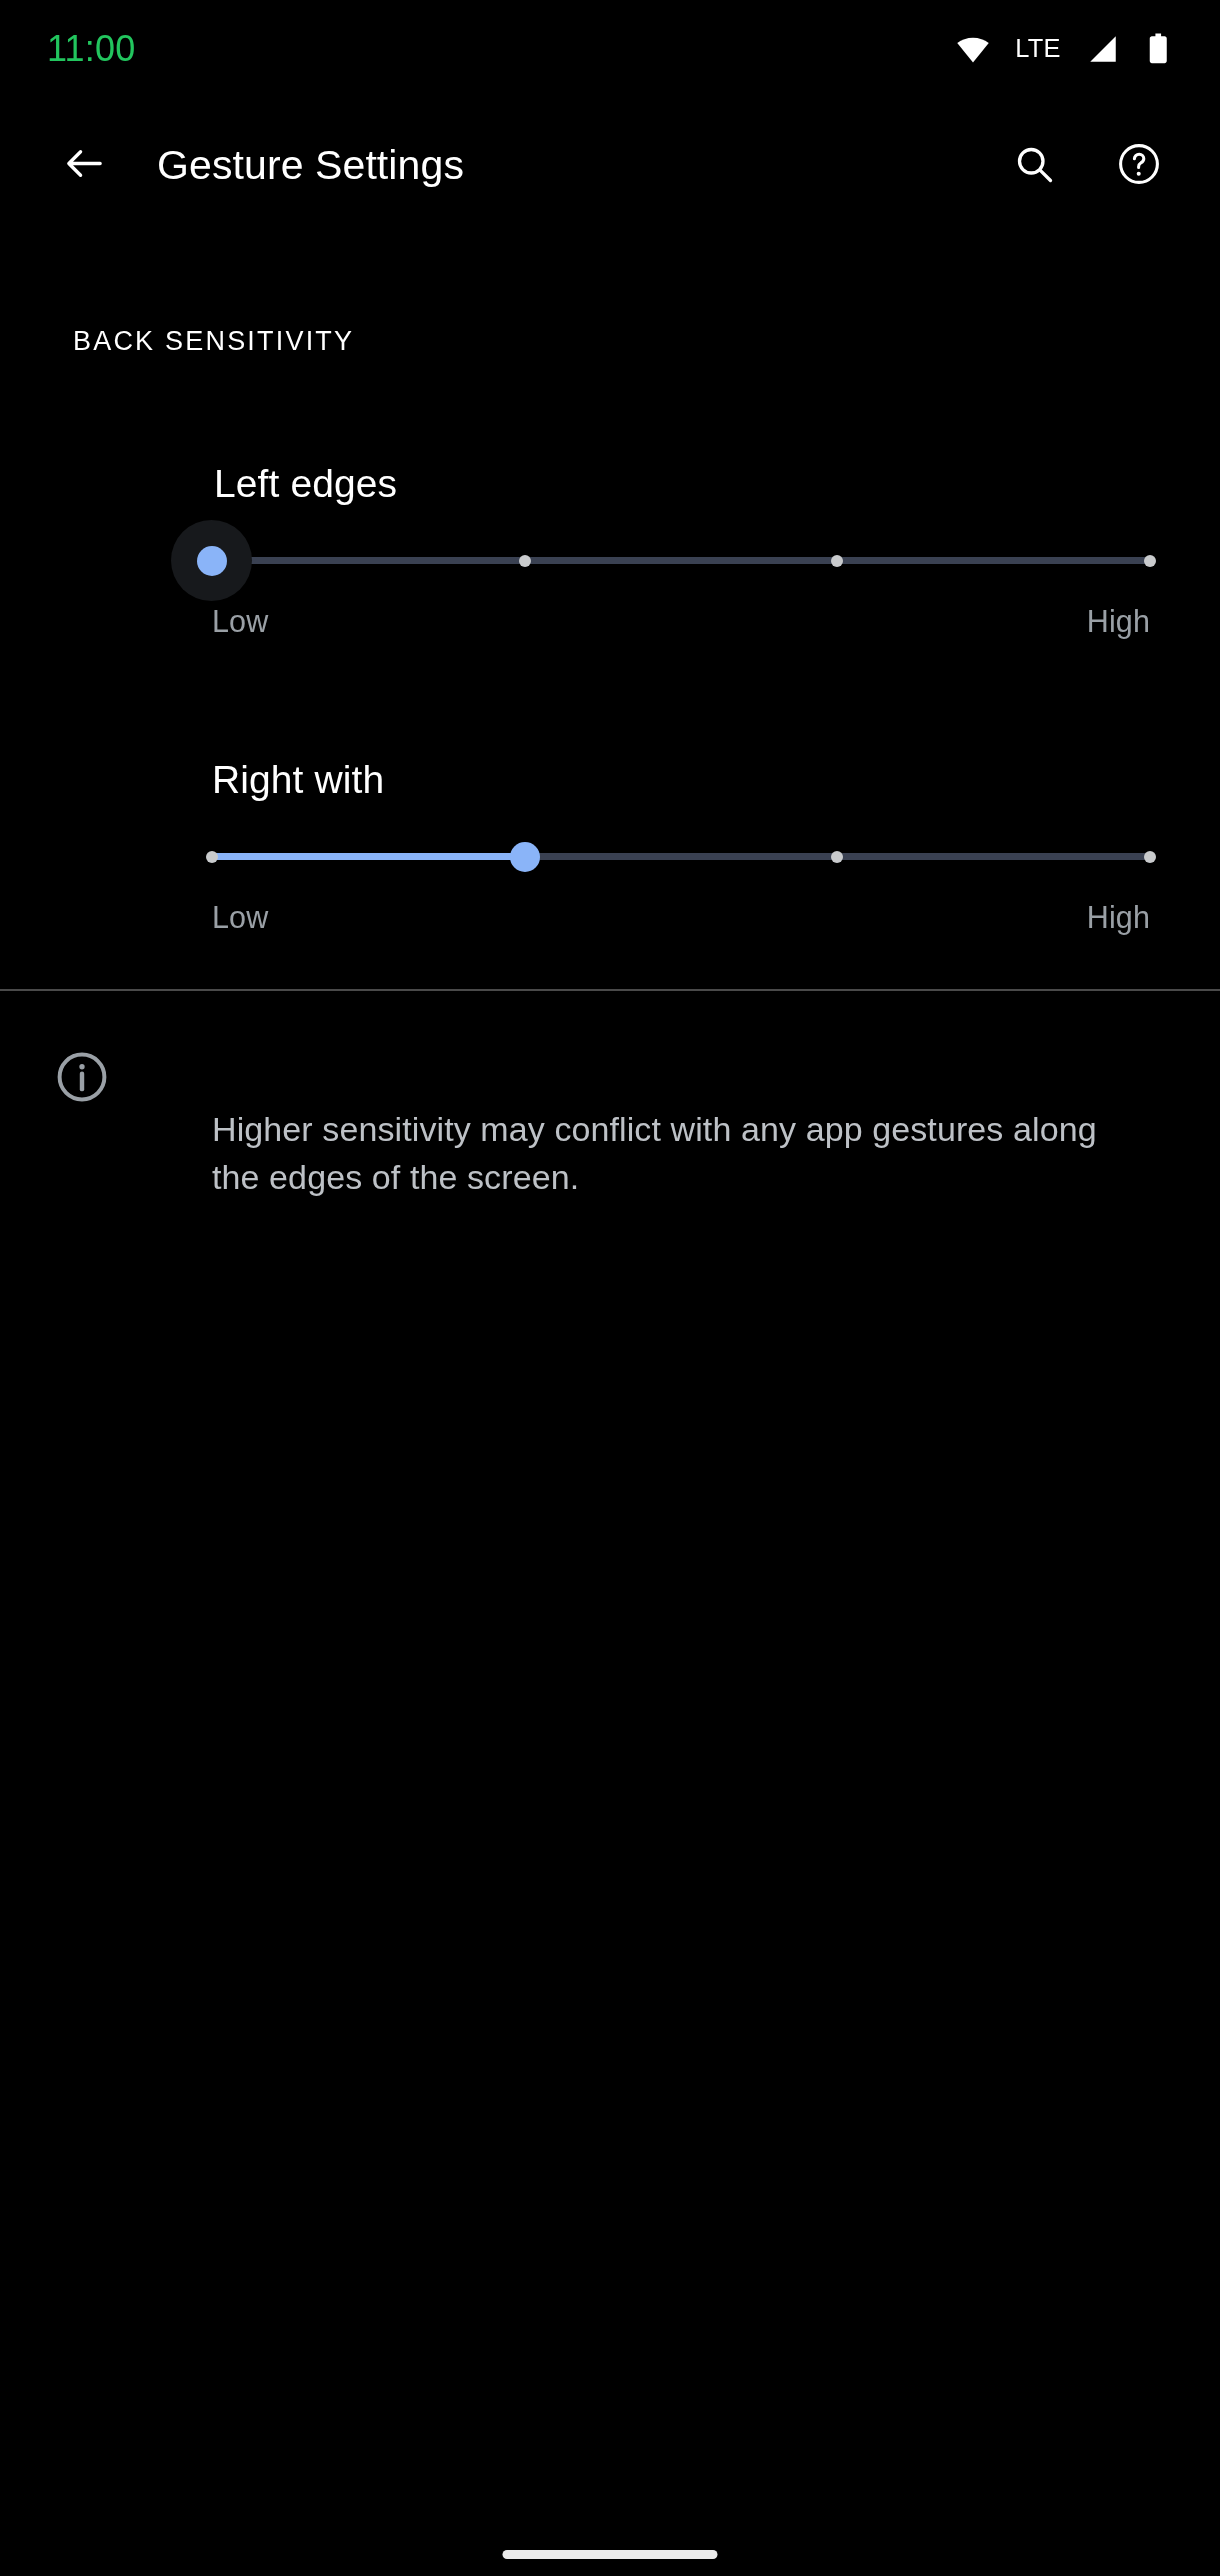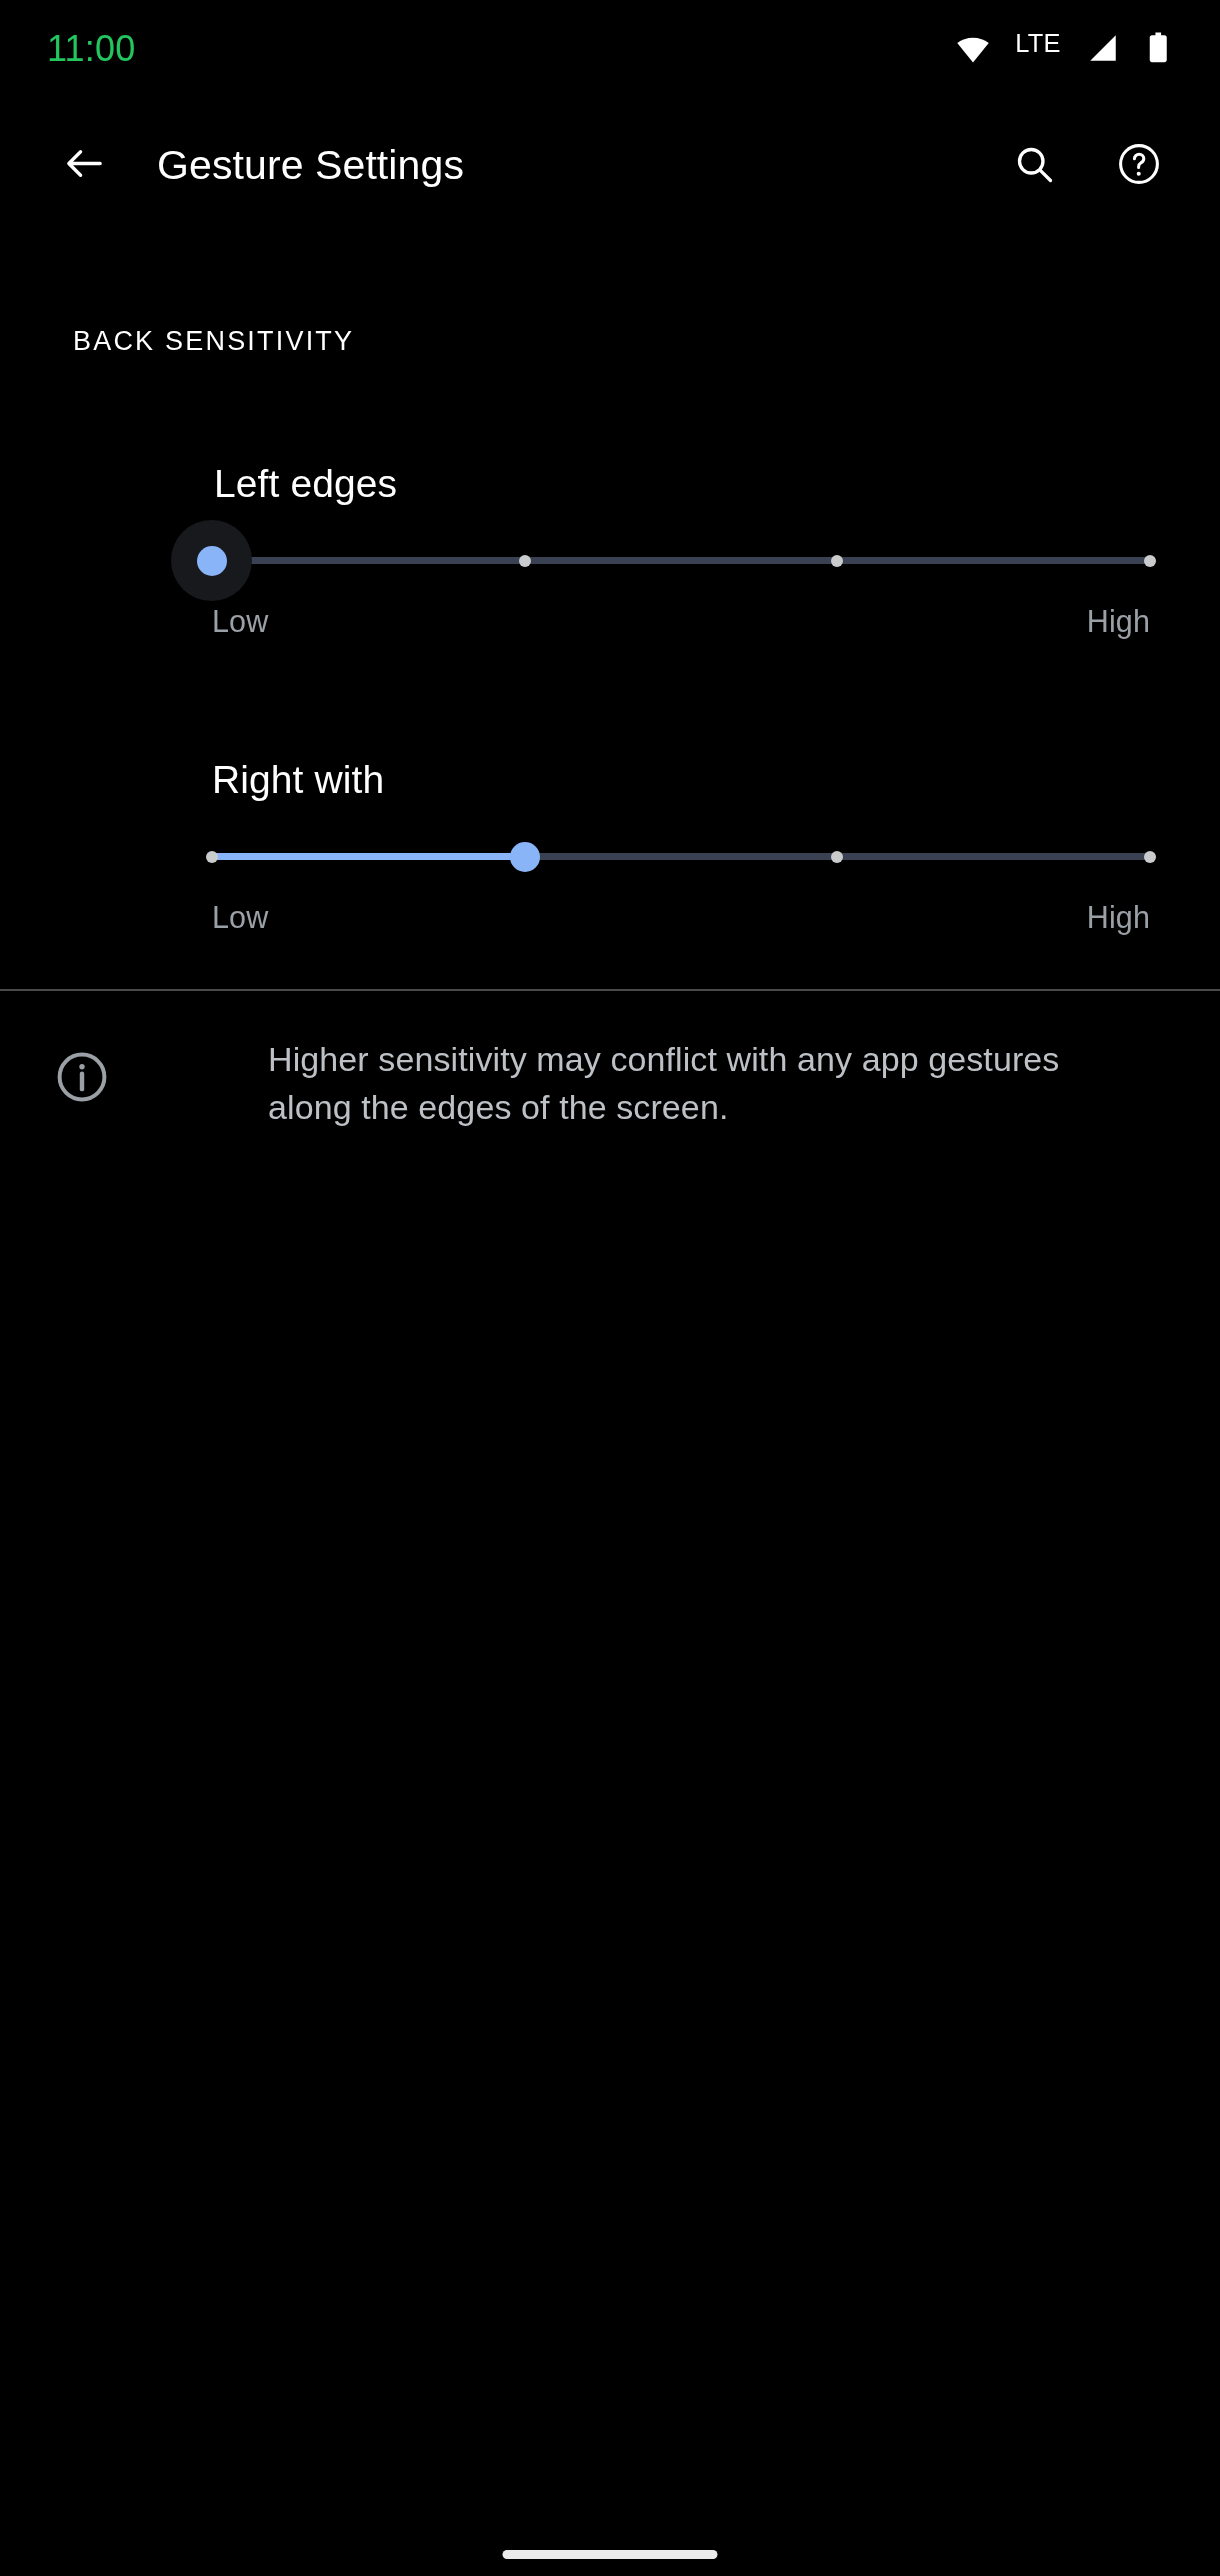--- a/index.html
+++ b/index.html
@@ -30,20 +30,21 @@
   }
   .status-clock {
     font-size: 36px;
     font-weight: 500;
     color: #22c55e;
     letter-spacing: 0.2px;
     line-height: 1;
   }
   .status-icons {
     display: flex;
+    align-items: center;
     gap: 23px;
   }
   .status-icons svg { display: block; }
   .lte-label {
     font-size: 25.4px;
     font-weight: 500;
     color: #ffffff;
     letter-spacing: 0.3px;
     line-height: 1;
     margin: 0 1.7px;
@@ -188,20 +189,21 @@
   .footer-info {
     position: absolute;
     left: 0;
     top: 1035px;
     width: 1220px;
     display: flex;
     align-items: flex-start;
     box-sizing: border-box;
     padding-left: 54px;
     padding-right: 73px;
+    flex-direction: column;
   }
   .info-icon-wrap {
     flex: none;
     width: 56px; height: 56px;
     margin-top: 13.6px;
   }
   .footer-text {
     margin-left: 158px;
     font-size: 34px;
     line-height: 1.42;

